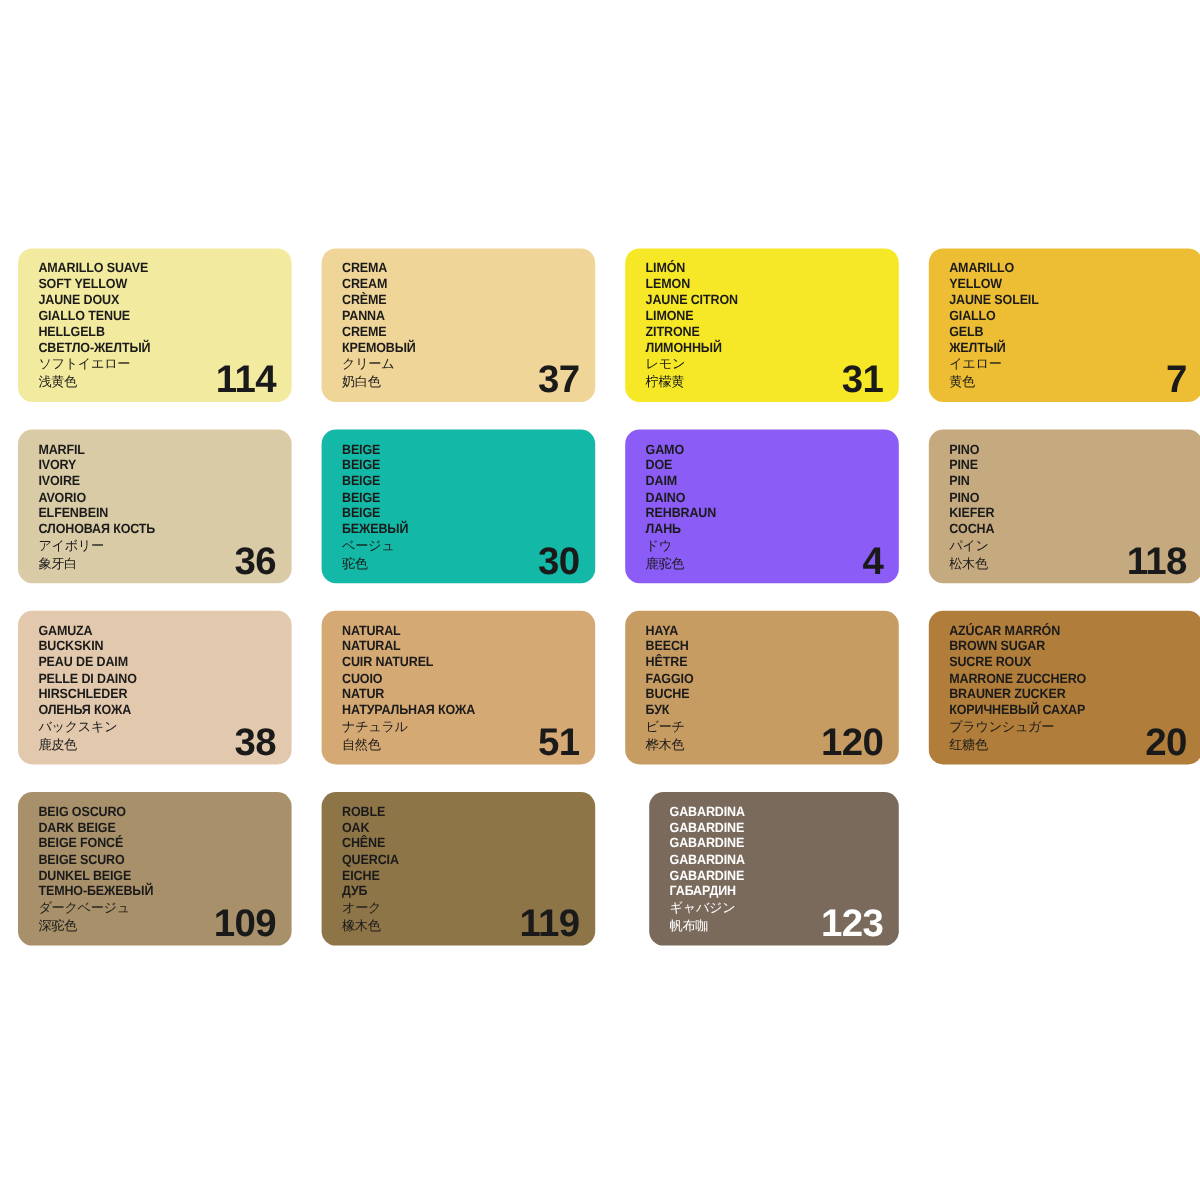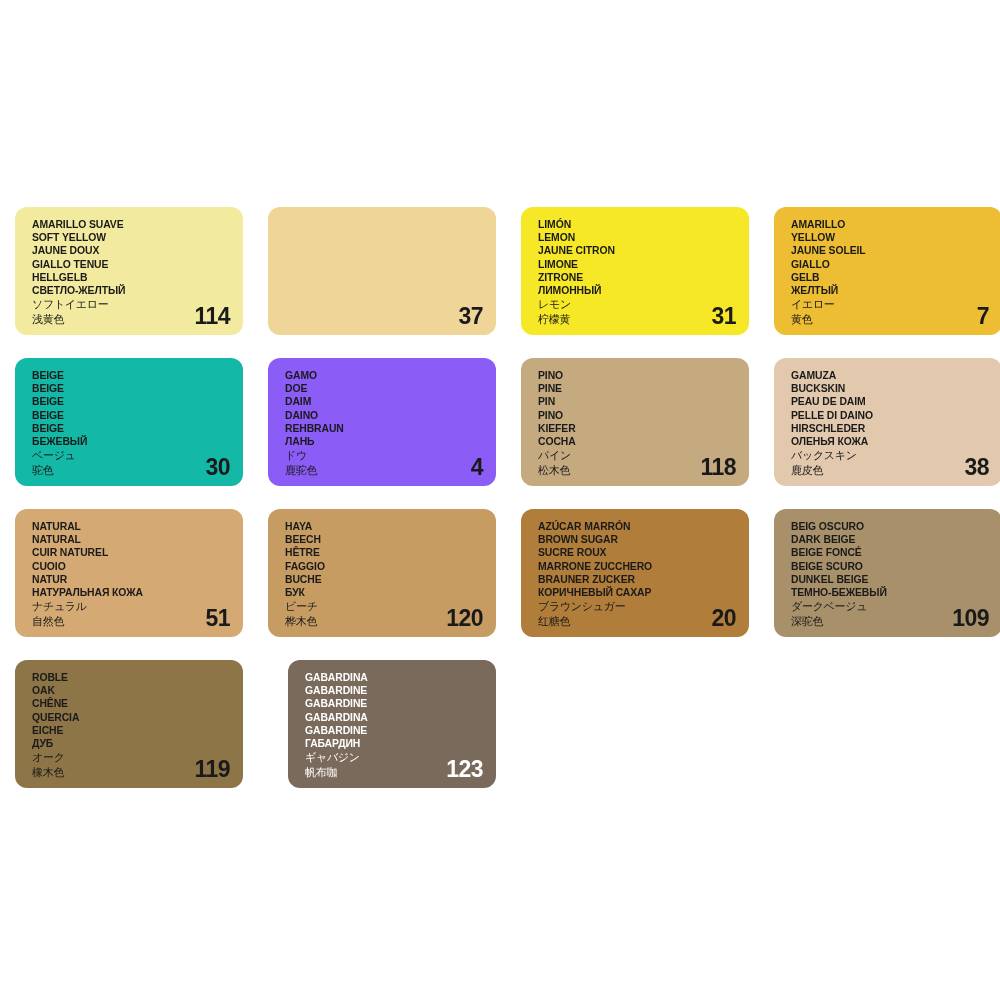--- a/index.html
+++ b/index.html
@@ -63,21 +63,21 @@
     font-weight: normal;
     line-height: 14.4px;
     letter-spacing: -0.3px;
     transform: scaleX(1);
   }
 
   .swatch-number {
     position: absolute;
     right: 13px;
     bottom: 5px;
-    font-size: 23px;
+    font-size: 32px;
     font-weight: bold;
     line-height: 27px;
     letter-spacing: -0.5px;
   }
 </style>
 </head>
 <body>
 
 <div id="palette-sheet">
   <div id="swatch-grid">
@@ -88,20 +88,30 @@
           <div class="name-line">JAUNE DOUX</div>
           <div class="name-line">GIALLO TENUE</div>
           <div class="name-line">HELLGELB</div>
           <div class="name-line">СВЕТЛО-ЖЕЛТЫЙ</div>
           <div class="name-line cjk">ソフトイエロー</div>
           <div class="name-line cjk">浅黄色</div>
         </div>
         <div class="swatch-number">114</div>
       </div>
       <div class="swatch" style="background: rgb(239, 213, 151); color: rgb(26, 26, 26);">
+        <div class="swatch-names">
+          <div class="name-line">CREMA</div>
+          <div class="name-line">CREAM</div>
+          <div class="name-line">CRÈME</div>
+          <div class="name-line">PANNA</div>
+          <div class="name-line">CREME</div>
+          <div class="name-line">КРЕМОВЫЙ</div>
+          <div class="name-line cjk">クリーム</div>
+          <div class="name-line cjk">奶白色</div>
+        </div>
         <div class="swatch-number">37</div>
       </div>
       <div class="swatch" style="background: rgb(247, 232, 39); color: rgb(26, 26, 26);">
         <div class="swatch-names">
           <div class="name-line">LIMÓN</div>
           <div class="name-line">LEMON</div>
           <div class="name-line">JAUNE CITRON</div>
           <div class="name-line">LIMONE</div>
           <div class="name-line">ZITRONE</div>
           <div class="name-line">ЛИМОННЫЙ</div>
@@ -116,20 +126,33 @@
           <div class="name-line">YELLOW</div>
           <div class="name-line">JAUNE SOLEIL</div>
           <div class="name-line">GIALLO</div>
           <div class="name-line">GELB</div>
           <div class="name-line">ЖЕЛТЫЙ</div>
           <div class="name-line cjk">イエロー</div>
           <div class="name-line cjk">黄色</div>
         </div>
         <div class="swatch-number">7</div>
       </div>
+      <div class="swatch" style="background: rgb(217, 203, 165); color: rgb(26, 26, 26);">
+        <div class="swatch-names">
+          <div class="name-line">MARFIL</div>
+          <div class="name-line">IVORY</div>
+          <div class="name-line">IVOIRE</div>
+          <div class="name-line">AVORIO</div>
+          <div class="name-line">ELFENBEIN</div>
+          <div class="name-line">СЛОНОВАЯ КОСТЬ</div>
+          <div class="name-line cjk">アイボリー</div>
+          <div class="name-line cjk">象牙白</div>
+        </div>
+        <div class="swatch-number">36</div>
+      </div>
       <div class="swatch" style="background: #14b8a6; color: rgb(26, 26, 26);">
         <div class="swatch-names">
           <div class="name-line">BEIGE</div>
           <div class="name-line">BEIGE</div>
           <div class="name-line">BEIGE</div>
           <div class="name-line">BEIGE</div>
           <div class="name-line">BEIGE</div>
           <div class="name-line">БЕЖЕВЫЙ</div>
           <div class="name-line cjk">ベージュ</div>
           <div class="name-line cjk">驼色</div>

